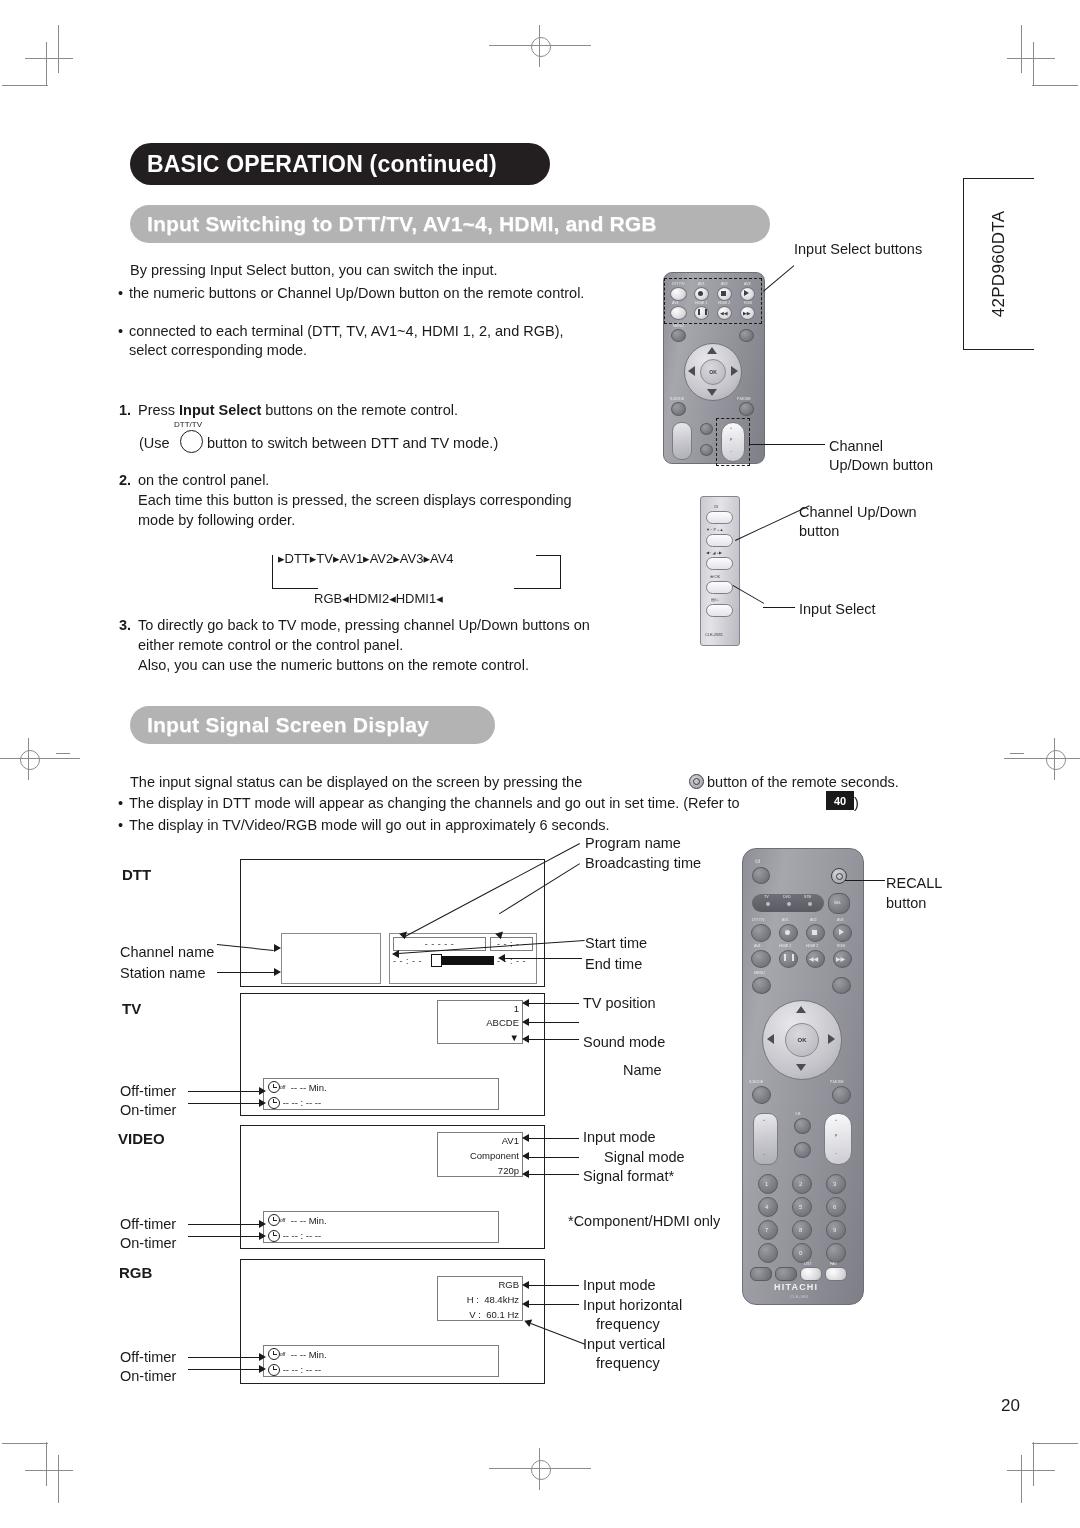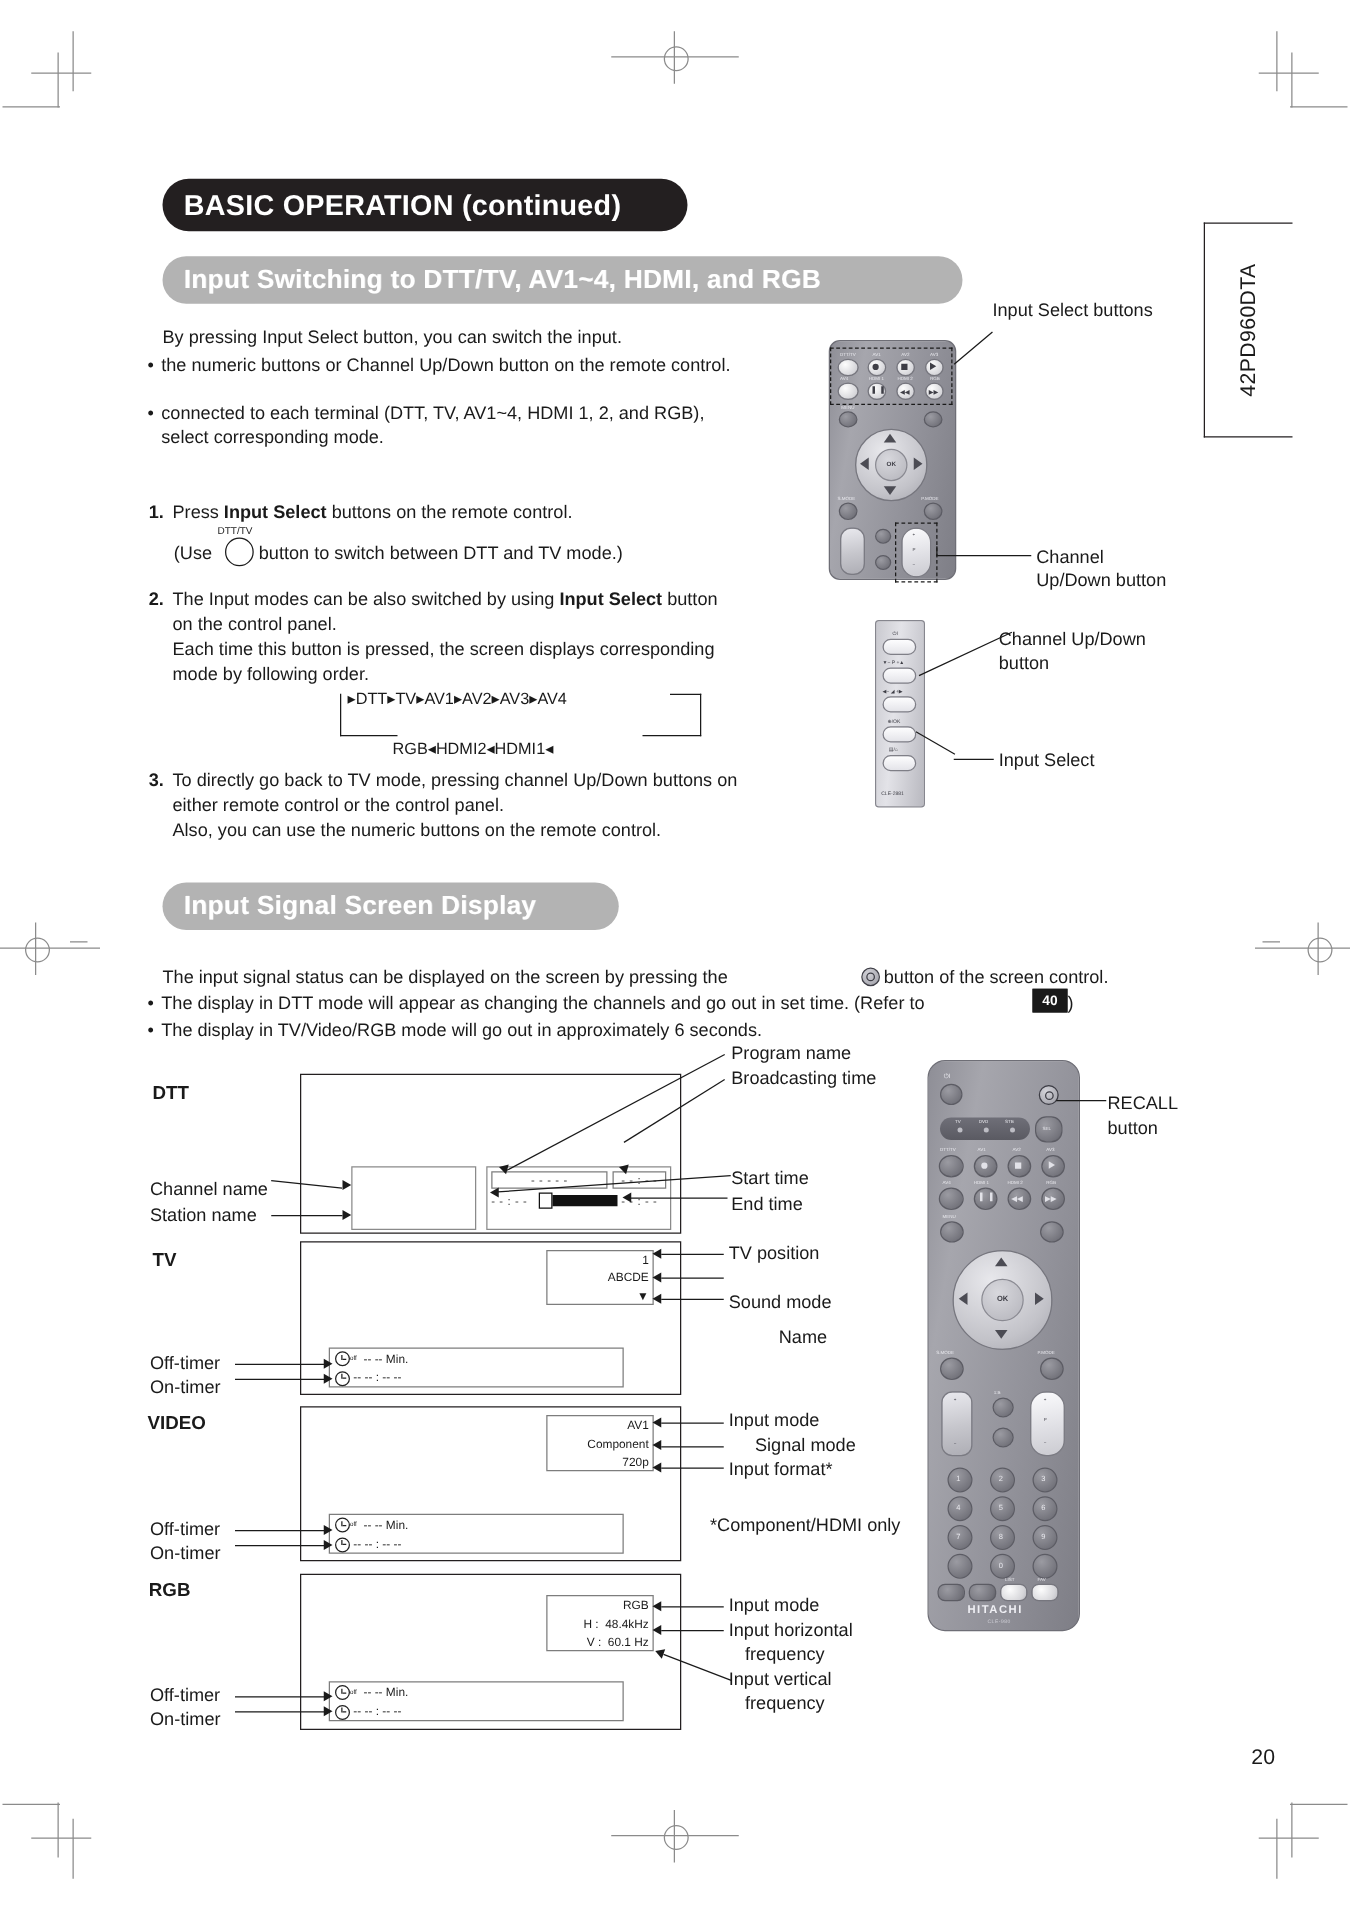--- a/index.html
+++ b/index.html
@@ -308,23 +308,20 @@
   </div>
   <div class="txt" style="left:139px;top:434px;">(Use</div>
   <div style="position:absolute;left:174px;top:420px;font-size:8px;">
     <span>DTT/TV</span>
   </div>
   <div style="position:absolute;left:180px;top:430px;width:21px;height:21px;border:1.4px solid #1a1a1a;border-radius:50%;"></div>
   <div class="txt" style="left:207px;top:434px;">button to switch between DTT and TV mode.)</div>
 
   <div class="num" style="left:119px;top:470px;width:540px;">
     <span class="n">2.</span>
-    <span class="nt">
-      <span>The Input modes can be also switched by using </span><span class="b">Input Select</span><span> button</span>
-    </span>
     <span class="nt">on the control panel.</span>
     <span class="nt">Each time this button is pressed, the screen displays corresponding</span>
     <span class="nt">mode by following order.</span>
   </div>
 
   <div id="flow">
     <div class="row r1">
       <span>▸</span><span>DTT</span><span>▸</span><span>TV</span><span>▸</span><span>AV1</span><span>▸</span><span>AV2</span><span>▸</span><span>AV3</span><span>▸</span><span>AV4</span>
     </div>
     <div class="row r2">
@@ -431,21 +428,21 @@
   <div class="callout" style="left:799px;top:600px;">Input Select</div>
   <div class="leader" style="left:733px;top:585px;width:36px;transform:rotate(30deg);"></div>
   <div class="leader" style="left:763px;top:607px;width:32px;"></div>
 
   <div class="txt" style="left:130px;top:773px;">
     <span>The input signal status can be displayed on the screen by pressing the</span>
   </div>
   <div class="recall-ico" style="left:689px;top:774px;width:13px;height:13px;">
     <div style="position:absolute;left:3px;top:3px;width:5px;height:5px;border:1px solid #3d3d45;border-radius:50%;"></div>
   </div>
-  <div class="txt" style="left:707px;top:773px;">button of the screen control.</div>
+  <div class="txt" style="left:707px;top:773px;">button of the remote seconds.</div>
 
   <div class="bullet" style="left:118px;top:794px;width:780px;">
     <span class="dot">•</span>
     <span class="bt">The display in DTT mode will appear as changing the channels and go out in set time. (Refer to</span>
   </div>
   <div style="position:absolute;left:826px;top:791px;width:26px;height:17px;border:1.2px solid #1a1a1a;background:#1a1a1a;color:#fff;font-size:11px;font-weight:bold;display:flex;align-items:center;justify-content:center;">
     <span>40</span>
   </div>
   <div class="txt" style="left:854px;top:794px;">)</div>
 
@@ -586,21 +583,21 @@
   </div>
 
   <div class="callout" style="left:583px;top:1128px;">Input mode</div>
   <div class="leader" style="left:529px;top:1138px;width:50px;"></div>
   <div class="arrowL" style="left:522px;top:1134px;"></div>
 
   <div class="callout" style="left:604px;top:1148px;">Signal mode</div>
   <div class="leader" style="left:529px;top:1157px;width:50px;"></div>
   <div class="arrowL" style="left:522px;top:1152px;"></div>
 
-  <div class="callout" style="left:583px;top:1167px;">Input format*</div>
+  <div class="callout" style="left:583px;top:1167px;">Signal format*</div>
   <div class="leader" style="left:529px;top:1174px;width:50px;"></div>
   <div class="arrowL" style="left:522px;top:1170px;"></div>
 
   <div class="callout" style="left:568px;top:1212px;">*Component/HDMI only</div>
 
   <div class="callout" style="left:120px;top:1215px;">Off-timer</div>
   <div class="leader" style="left:188px;top:1224px;width:72px;"></div>
   <div class="arrowR" style="left:259px;top:1220px;"></div>
   <div class="callout" style="left:120px;top:1234px;">On-timer</div>
   <div class="leader" style="left:188px;top:1236px;width:72px;"></div>

